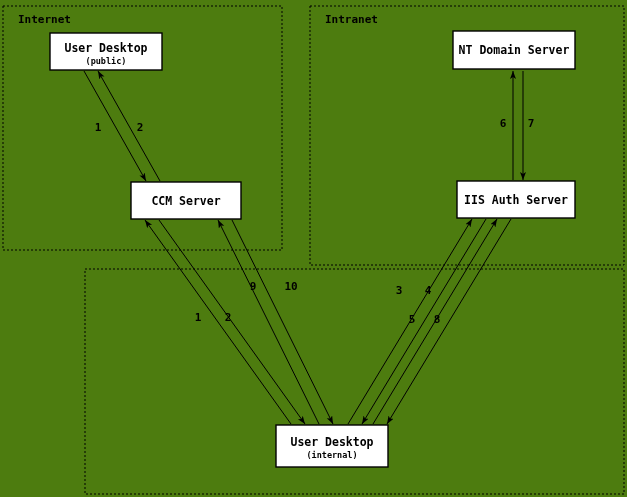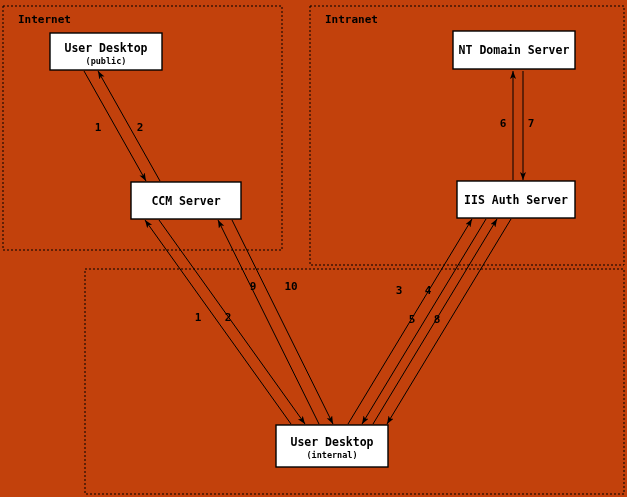--- a/index.html
+++ b/index.html
@@ -4,21 +4,21 @@
 <style>
   html, body {
     margin: 0;
     padding: 0;
     background: #ffffff;
   }
   #canvas-wrap {
     position: relative;
     width: 627px;
     height: 497px;
-    background: #c2410c;
+    background: #4d7c0f;
     font-family: "DejaVu Sans Mono", monospace;
     text-align: right;
   }
   svg#diagram {
     display: block;
     width: 627px;
     height: 497px;
   }
   .zone-rect {
     fill: none;

